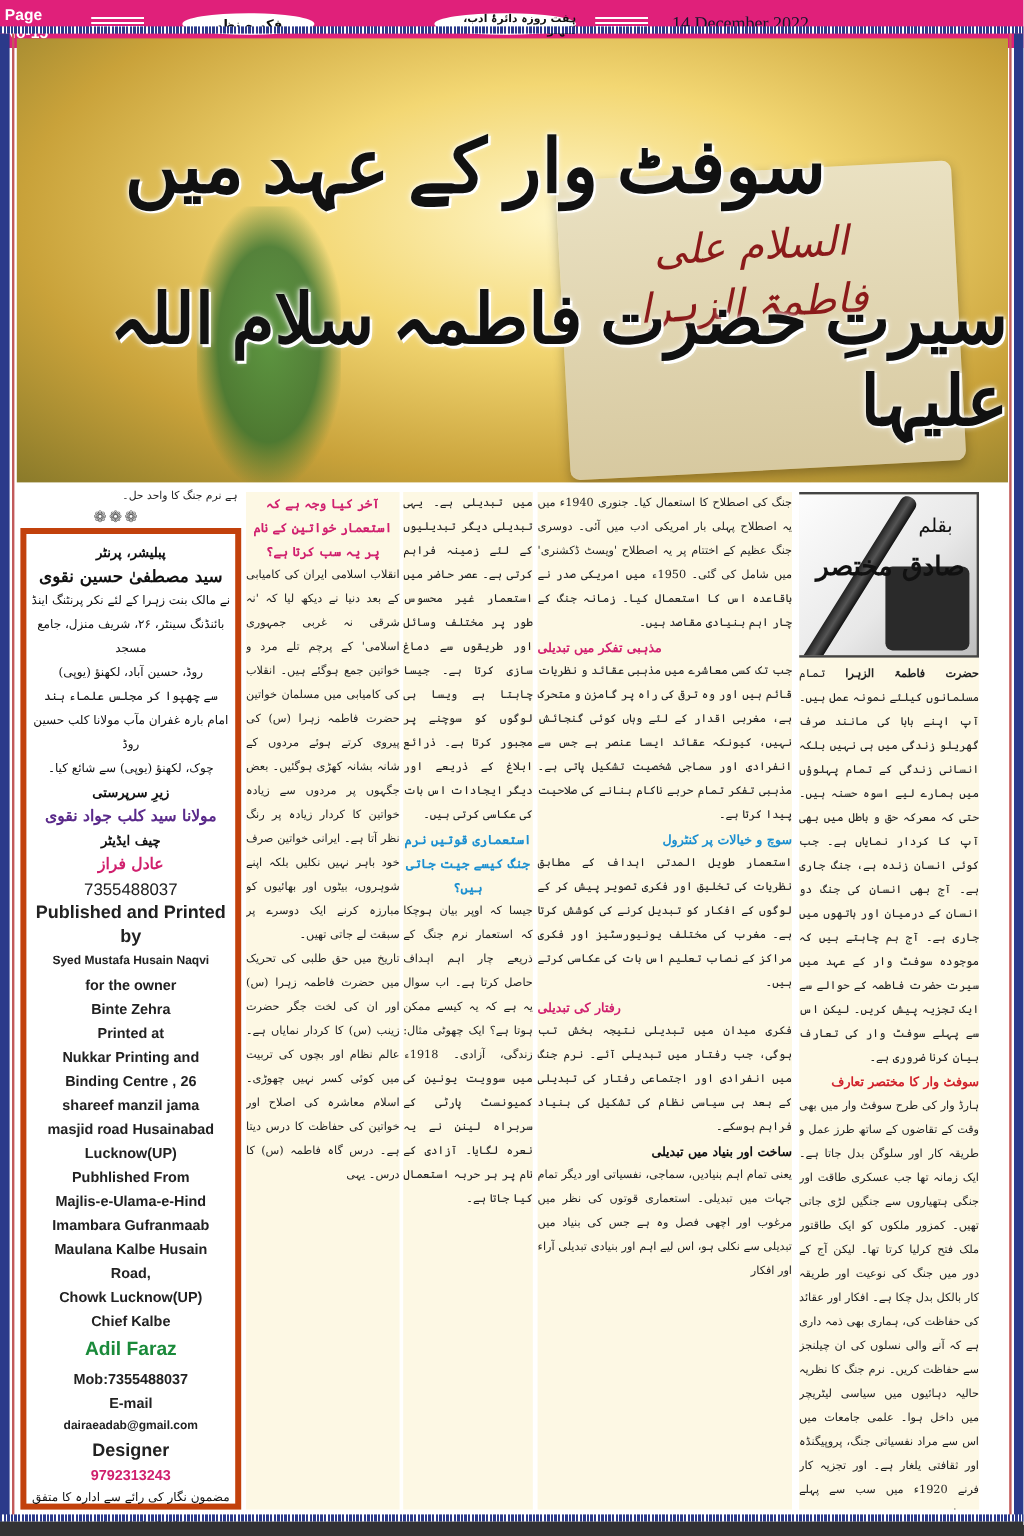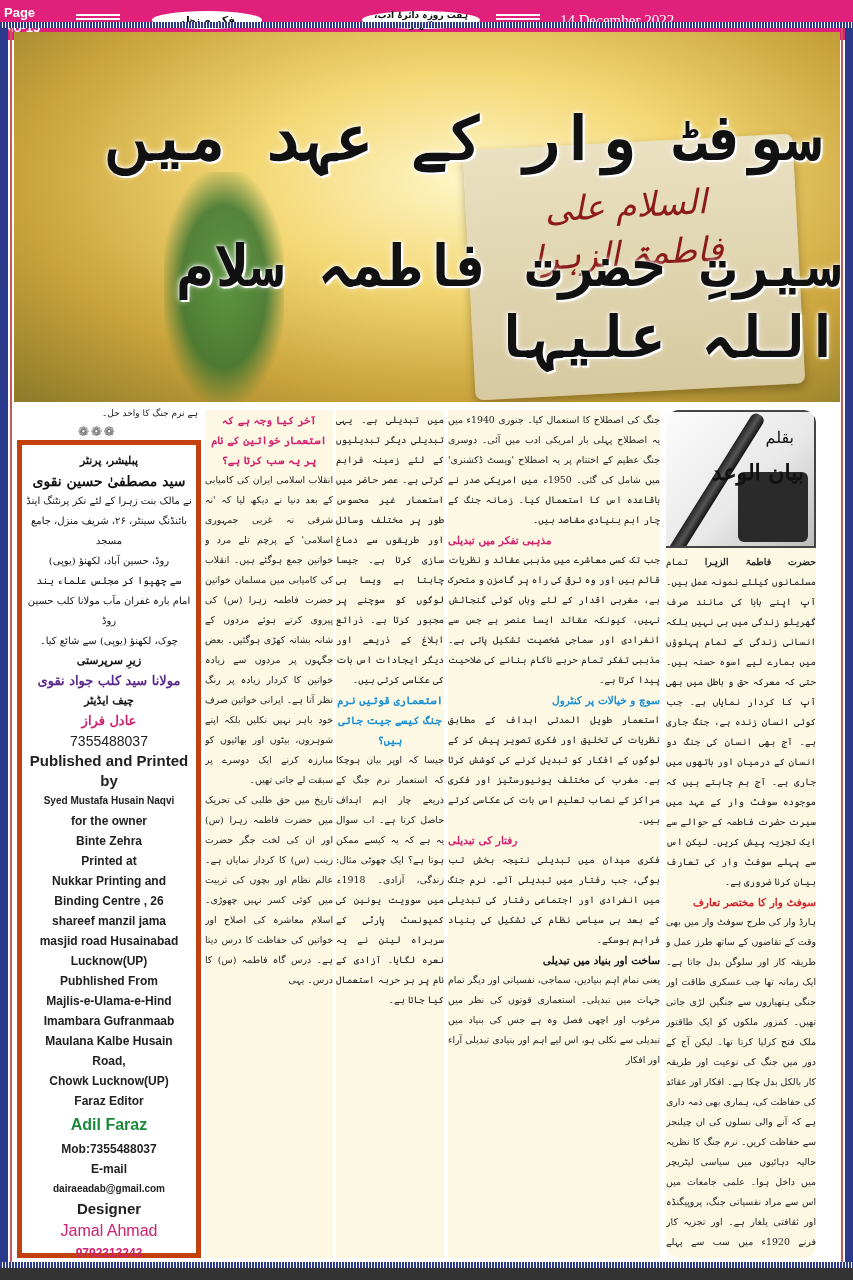--- a/index.html
+++ b/index.html
@@ -8,24 +8,24 @@
 
   
   .masthead {
     position: absolute; left: 0; top: 0; width: 853px; height: 40px;
     background: #e0207a; display: flex; align-items: center;
   }
   .mh-page { color: #fff; font-family: "Liberation Sans", sans-serif; font-weight: bold; font-size: 13px; padding-left: 4px; width: 60px; }
   .mh-stripes { width: 44px; height: 12px; margin: 0 16px;
     background: repeating-linear-gradient(to bottom, #fff 0 2px, #e0207a 2px 4px); }
   .mh-oval { background: #fff; border-radius: 50%; height: 18px; display: flex; align-items: center; justify-content: center;
-    font-size: 11px; font-weight: bold; color: #111; direction: rtl; text-align: center; }
+    font-size: 11px; font-weight: bold; color: #111; direction: rtl; }
   .mh-oval.o1 { width: 110px; margin-left: 16px; letter-spacing: 3px; }
   .mh-oval.o2 { width: 118px; margin-left: 100px; font-size: 9px; }
-  .mh-date { color: #ffffff; font-family: "Liberation Serif", serif; font-size: 15px; margin-left: 4px; }
+  .mh-date { color: #0f172a; font-family: "Liberation Serif", serif; font-size: 15px; margin-left: 4px; }
   .dotline {
     position: absolute; left: 0; top: 22px; width: 853px; height: 6px;
     background: repeating-linear-gradient(to right, #2b3a8a 0 2px, #fff 2px 3px);
   }
 
   
   .frame {
     position: absolute; left: 0; top: 28px; width: 853px; height: 1240px;
     border-left: 8px solid #2b3a8a; border-right: 8px solid #2b3a8a;
   }
@@ -50,32 +50,32 @@
   }
   .scroll-text { position: absolute; left: 30px; top: 40px; width: 260px; text-align: center; direction: rtl;
     color: #8b1a1a; font-family: "DejaVu Serif", serif; font-size: 34px; line-height: 1.4; font-style: italic; }
   .calligraphy {
     position: absolute; left: 150px; top: 140px; width: 120px; height: 230px;
     background: radial-gradient(ellipse at center, #3c8a3a 0%, #2f6f2f 50%, transparent 75%);
     opacity: 0.8;
   }
   .headline {
     position: absolute; direction: rtl; color: #111;
-    font-family: Liberation Mono, monospace; font-weight: bold;
+    font-family: Liberation Serif, serif; font-weight: bold;
     text-shadow: 0 0 3px #fff, 0 0 6px #fff, 2px 2px 0 #fff;
   }
   .hl1 { left: 90px; top: 70px; font-size: 62px; }
   .hl2 { left: 30px; top: 200px; font-size: 58px; }
 
   
   .col { position: absolute; top: 410px; height: 848px; direction: rtl; text-align: justify;
     font-family: "DejaVu Serif", serif; font-size: 9.4px; line-height: 20px; color: #222; overflow: hidden; }
   .col p { margin: 0; }
   .col-bg { background: #fdf8e4; }
-  .c1 { left: 666px; width: 150px; border-radius: 13px; }
+  .c1 { left: 666px; width: 150px; }
   .c2 { left: 448px; width: 212px; }
   .c3 { left: 336px; width: 108px; }
   .c4 { left: 205px; width: 128px; }
   .sub-blue { color: #1b8fd0; font-weight: bold; font-size: 10.5px; text-align: center; }
   .sub-pink { color: #d0206e; font-weight: bold; font-size: 10.5px; text-align: left; }
   .sub-red { color: #d0202a; font-weight: bold; font-size: 10.5px; text-align: right; }
   .sub-dark { color: #111; font-weight: bold; font-size: 10.5px; text-align: right; }
 
   .author-box { position: relative; width: 170px; height: 138px;
     background: linear-gradient(135deg, #ffffff 0%, #e8e8e8 60%, #bdbdbd 100%);
@@ -130,21 +130,21 @@
   </div>
   <div class="headline hl1">سوفٹ وار کے عہد میں</div>
   <div class="headline hl2">سیرتِ حضرت فاطمہ سلام اللہ علیہا</div>
 </div>
 
 <div class="col c1 col-bg">
   <div class="author-box">
     <div class="inkpot"></div>
     <div class="pen"></div>
     <div class="author-by">بقلم</div>
-    <div class="author-name">بیان الوعد</div>
+    <div class="author-name">صادق مختصر</div>
   </div>
   <p><b>حضرت فاطمۃ الزہرا</b> <span>تمام مسلمانوں کیلئے نمونہ عمل ہیں۔ آپ اپنے بابا کی مانند صرف گھریلو زندگی میں ہی نہیں بلکہ انسانی زندگی کے تمام پہلوؤں میں ہمارے لیے اسوہ حسنہ ہیں۔ حتی کہ معرکہ حق و باطل میں بھی آپ کا کردار نمایاں ہے۔ جب کوئی انسان زندہ ہے، جنگ جاری ہے۔ آج بھی انسان کی جنگ دو انسان کے درمیان اور ہاتھوں میں جاری ہے۔ آج ہم چاہتے ہیں کہ موجودہ سوفٹ وار کے عہد میں سیرت حضرت فاطمہ کے حوالے سے ایک تجزیہ پیش کریں۔ لیکن اس سے پہلے سوفٹ وار کی تعارف بیان کرنا ضروری ہے۔</span></p>
   <p class="sub-red">سوفٹ وار کا مختصر تعارف</p>
   <p>ہارڈ وار کی طرح سوفٹ وار میں بھی وقت کے تقاضوں کے ساتھ طرز عمل و طریقہ کار اور سلوگن بدل جاتا ہے۔ ایک زمانہ تھا جب عسکری طاقت اور جنگی ہتھیاروں سے جنگیں لڑی جاتی تھیں۔ کمزور ملکوں کو ایک طاقتور ملک فتح کرلیا کرتا تھا۔ لیکن آج کے دور میں جنگ کی نوعیت اور طریقہ کار بالکل بدل چکا ہے۔ افکار اور عقائد کی حفاظت کی، ہماری بھی ذمہ داری ہے کہ آنے والی نسلوں کی ان چیلنجز سے حفاظت کریں۔ نرم جنگ کا نظریہ حالیہ دہائیوں میں سیاسی لیٹریچر میں داخل ہوا۔ علمی جامعات میں اس سے مراد نفسیاتی جنگ، پروپیگنڈہ اور ثقافتی یلغار ہے۔ اور تجزیہ کار فرنے 1920ء میں سب سے پہلے نفسیاتی</p>
 </div>
 
 <div class="col c2 col-bg">
   <p>جنگ کی اصطلاح کا استعمال کیا۔ جنوری 1940ء میں یہ اصطلاح پہلی بار امریکی ادب میں آئی۔ دوسری جنگ عظیم کے اختتام پر یہ اصطلاح 'ویسٹ ڈکشنری' میں شامل کی گئی۔ 1950ء میں امریکی صدر نے باقاعدہ اس کا استعمال کیا۔ زمانہ جنگ کے چار اہم بنیادی مقاصد ہیں۔</p>
   <p class="sub-pink">مذہبی تفکر میں تبدیلی</p>
   <p>جب تک کسی معاشرے میں مذہبی عقائد و نظریات قائم ہیں اور وہ ترقی کی راہ پر گامزن و متحرک ہے، مغربی اقدار کے لئے وہاں کوئی گنجائش نہیں، کیونکہ عقائد ایسا عنصر ہے جس سے انفرادی اور سماجی شخصیت تشکیل پاتی ہے۔ مذہبی تفکر تمام حربے ناکام بنانے کی صلاحیت پیدا کرتا ہے۔</p>
@@ -195,26 +195,25 @@
   <div class="e">Binding Centre , 26</div>
   <div class="e">shareef manzil jama</div>
   <div class="e">masjid road Husainabad</div>
   <div class="e">Lucknow(UP)</div>
   <div class="e">Pubhlished From</div>
   <div class="e">Majlis-e-Ulama-e-Hind</div>
   <div class="e">Imambara Gufranmaab</div>
   <div class="e">Maulana Kalbe Husain</div>
   <div class="e">Road,</div>
   <div class="e">Chowk Lucknow(UP)</div>
-  <div class="e">Faraz Editor</div>
+  <div class="e">Chief Kalbe</div>
   <div class="e green">Adil Faraz</div>
   <div class="e">Mob:7355488037</div>
   <div class="e">E-mail</div>
   <div class="e small">dairaeadab@gmail.com</div>
   <div class="e designer">Designer</div>
-  <div class="e pinkname">Jamal Ahmad</div>
   <div class="e pinknum">9792313243</div>
   <div class="u">مضمون نگار کی رائے سے ادارہ کا متفق</div>
   <div class="u">ہونا ضروری نہیں ہے</div>
 </div>
 
 <div class="bottom-dots"></div>
 <div class="bottom-bar"></div>
 
 </body></html>

